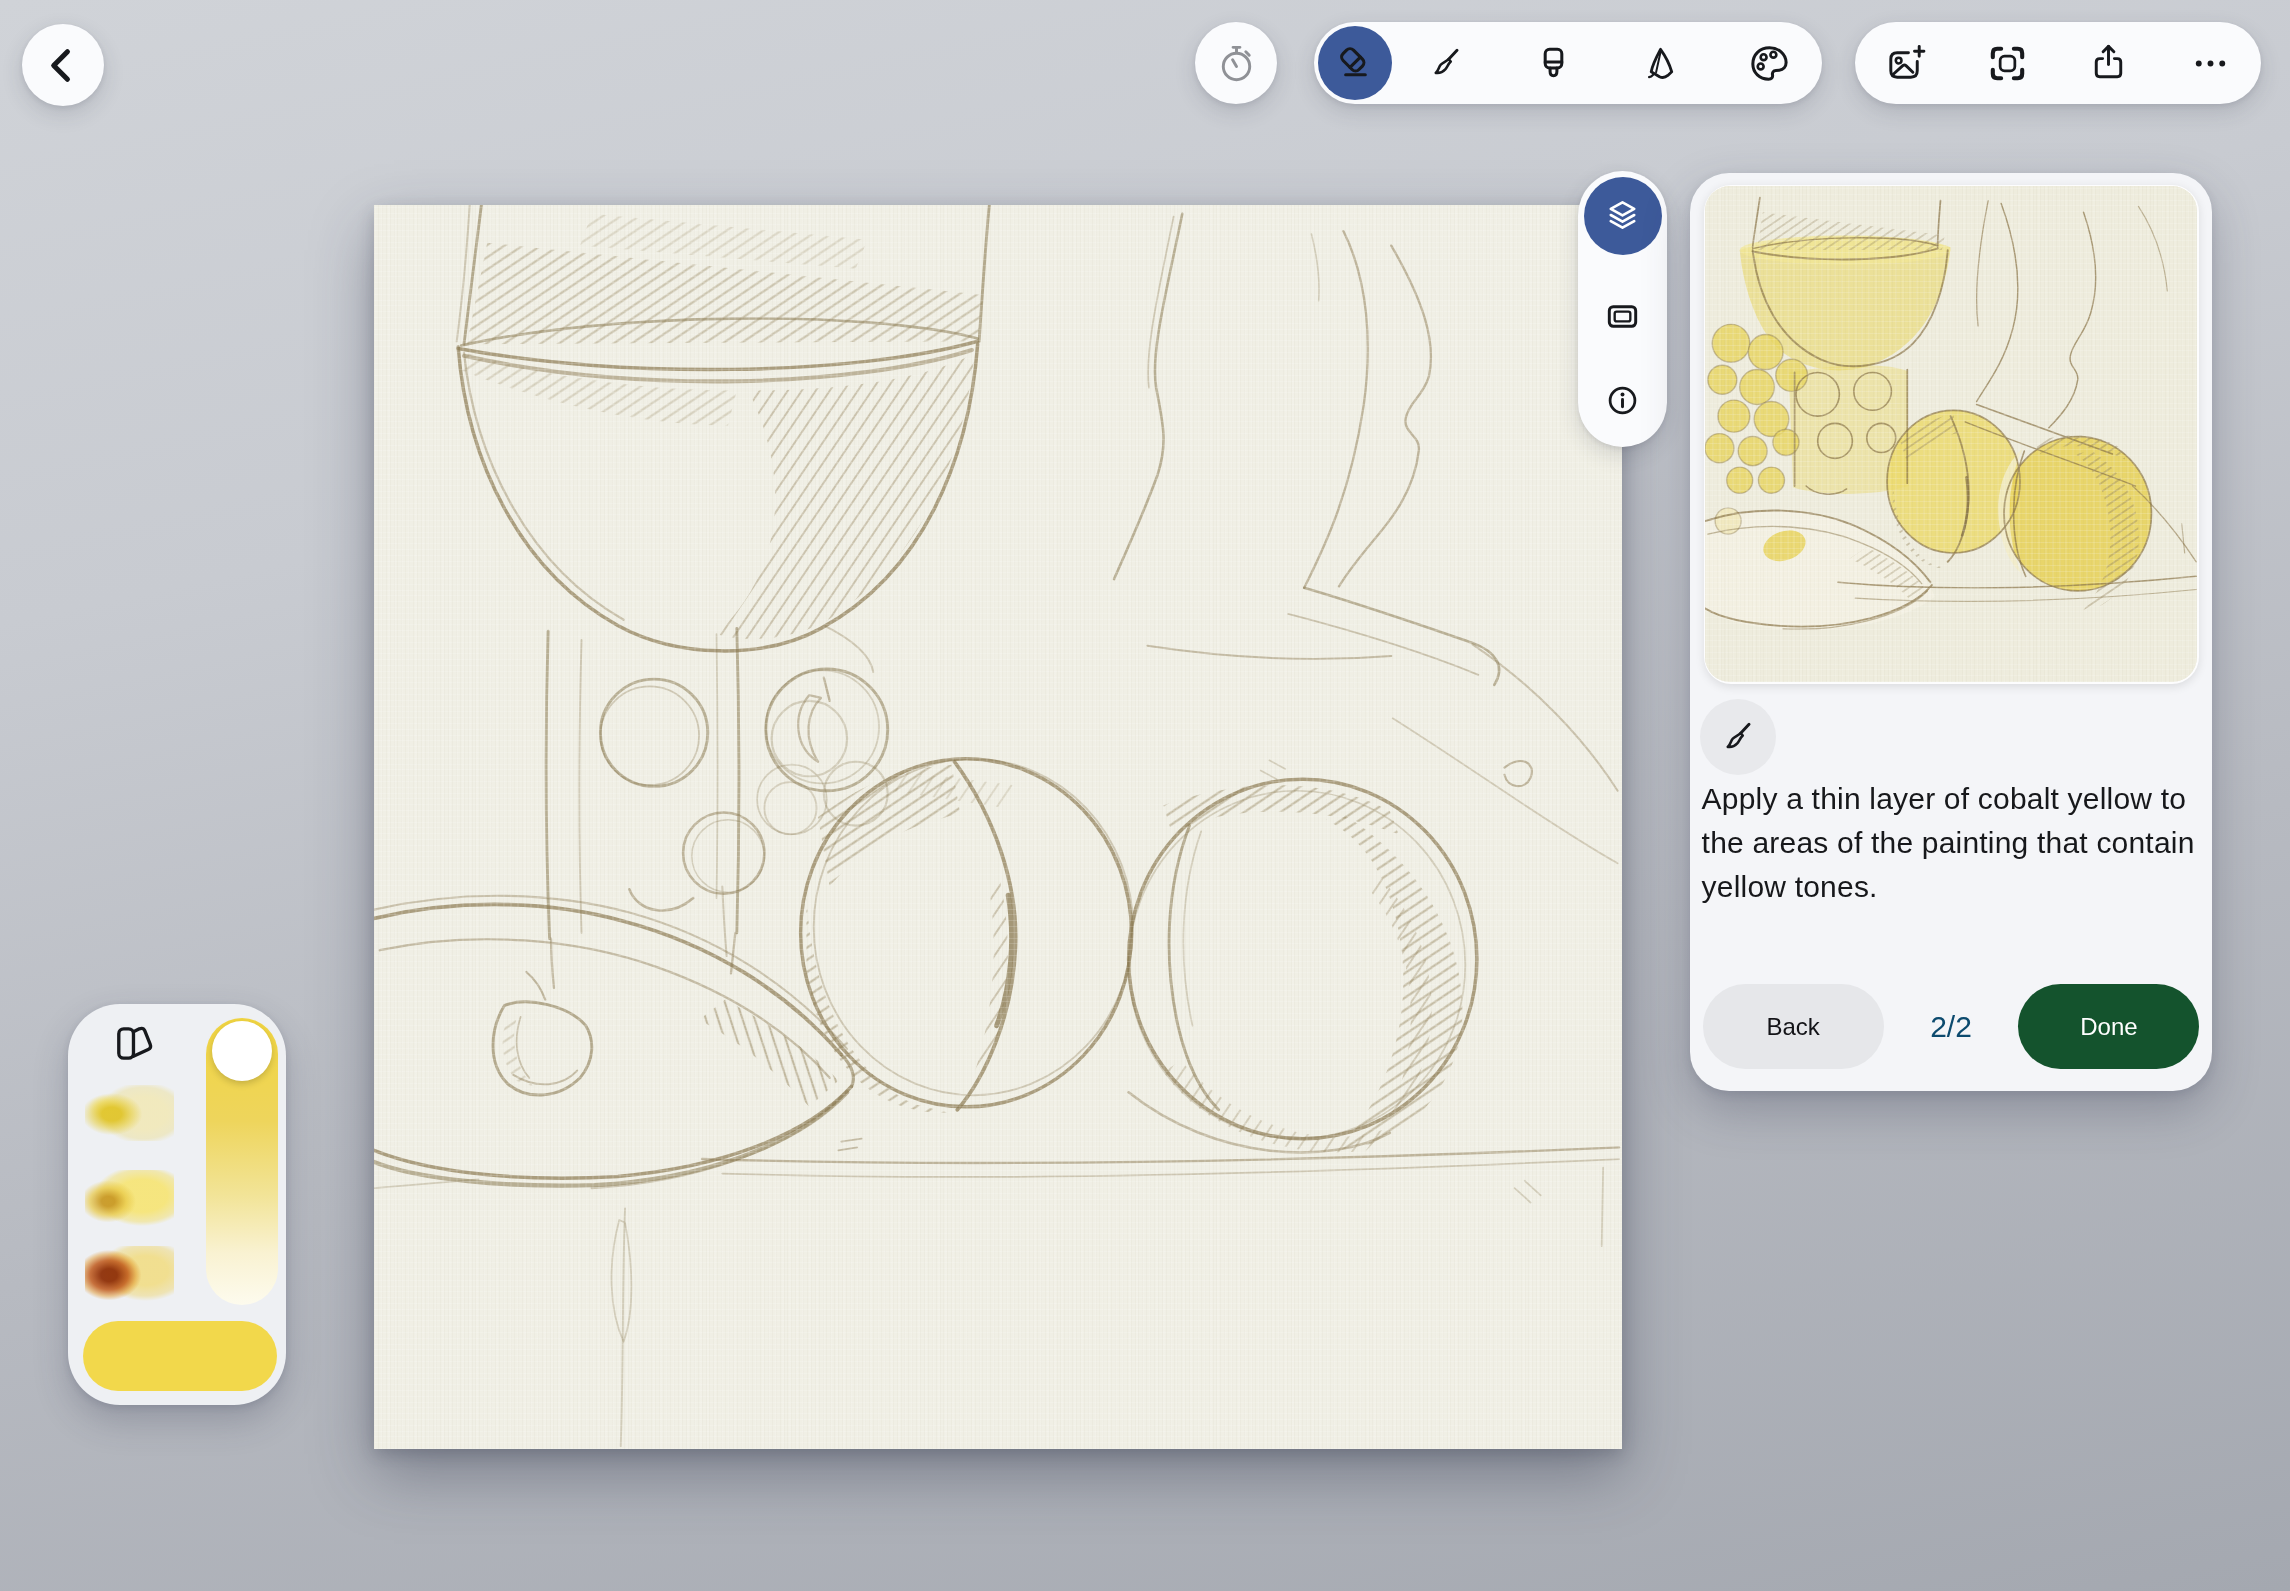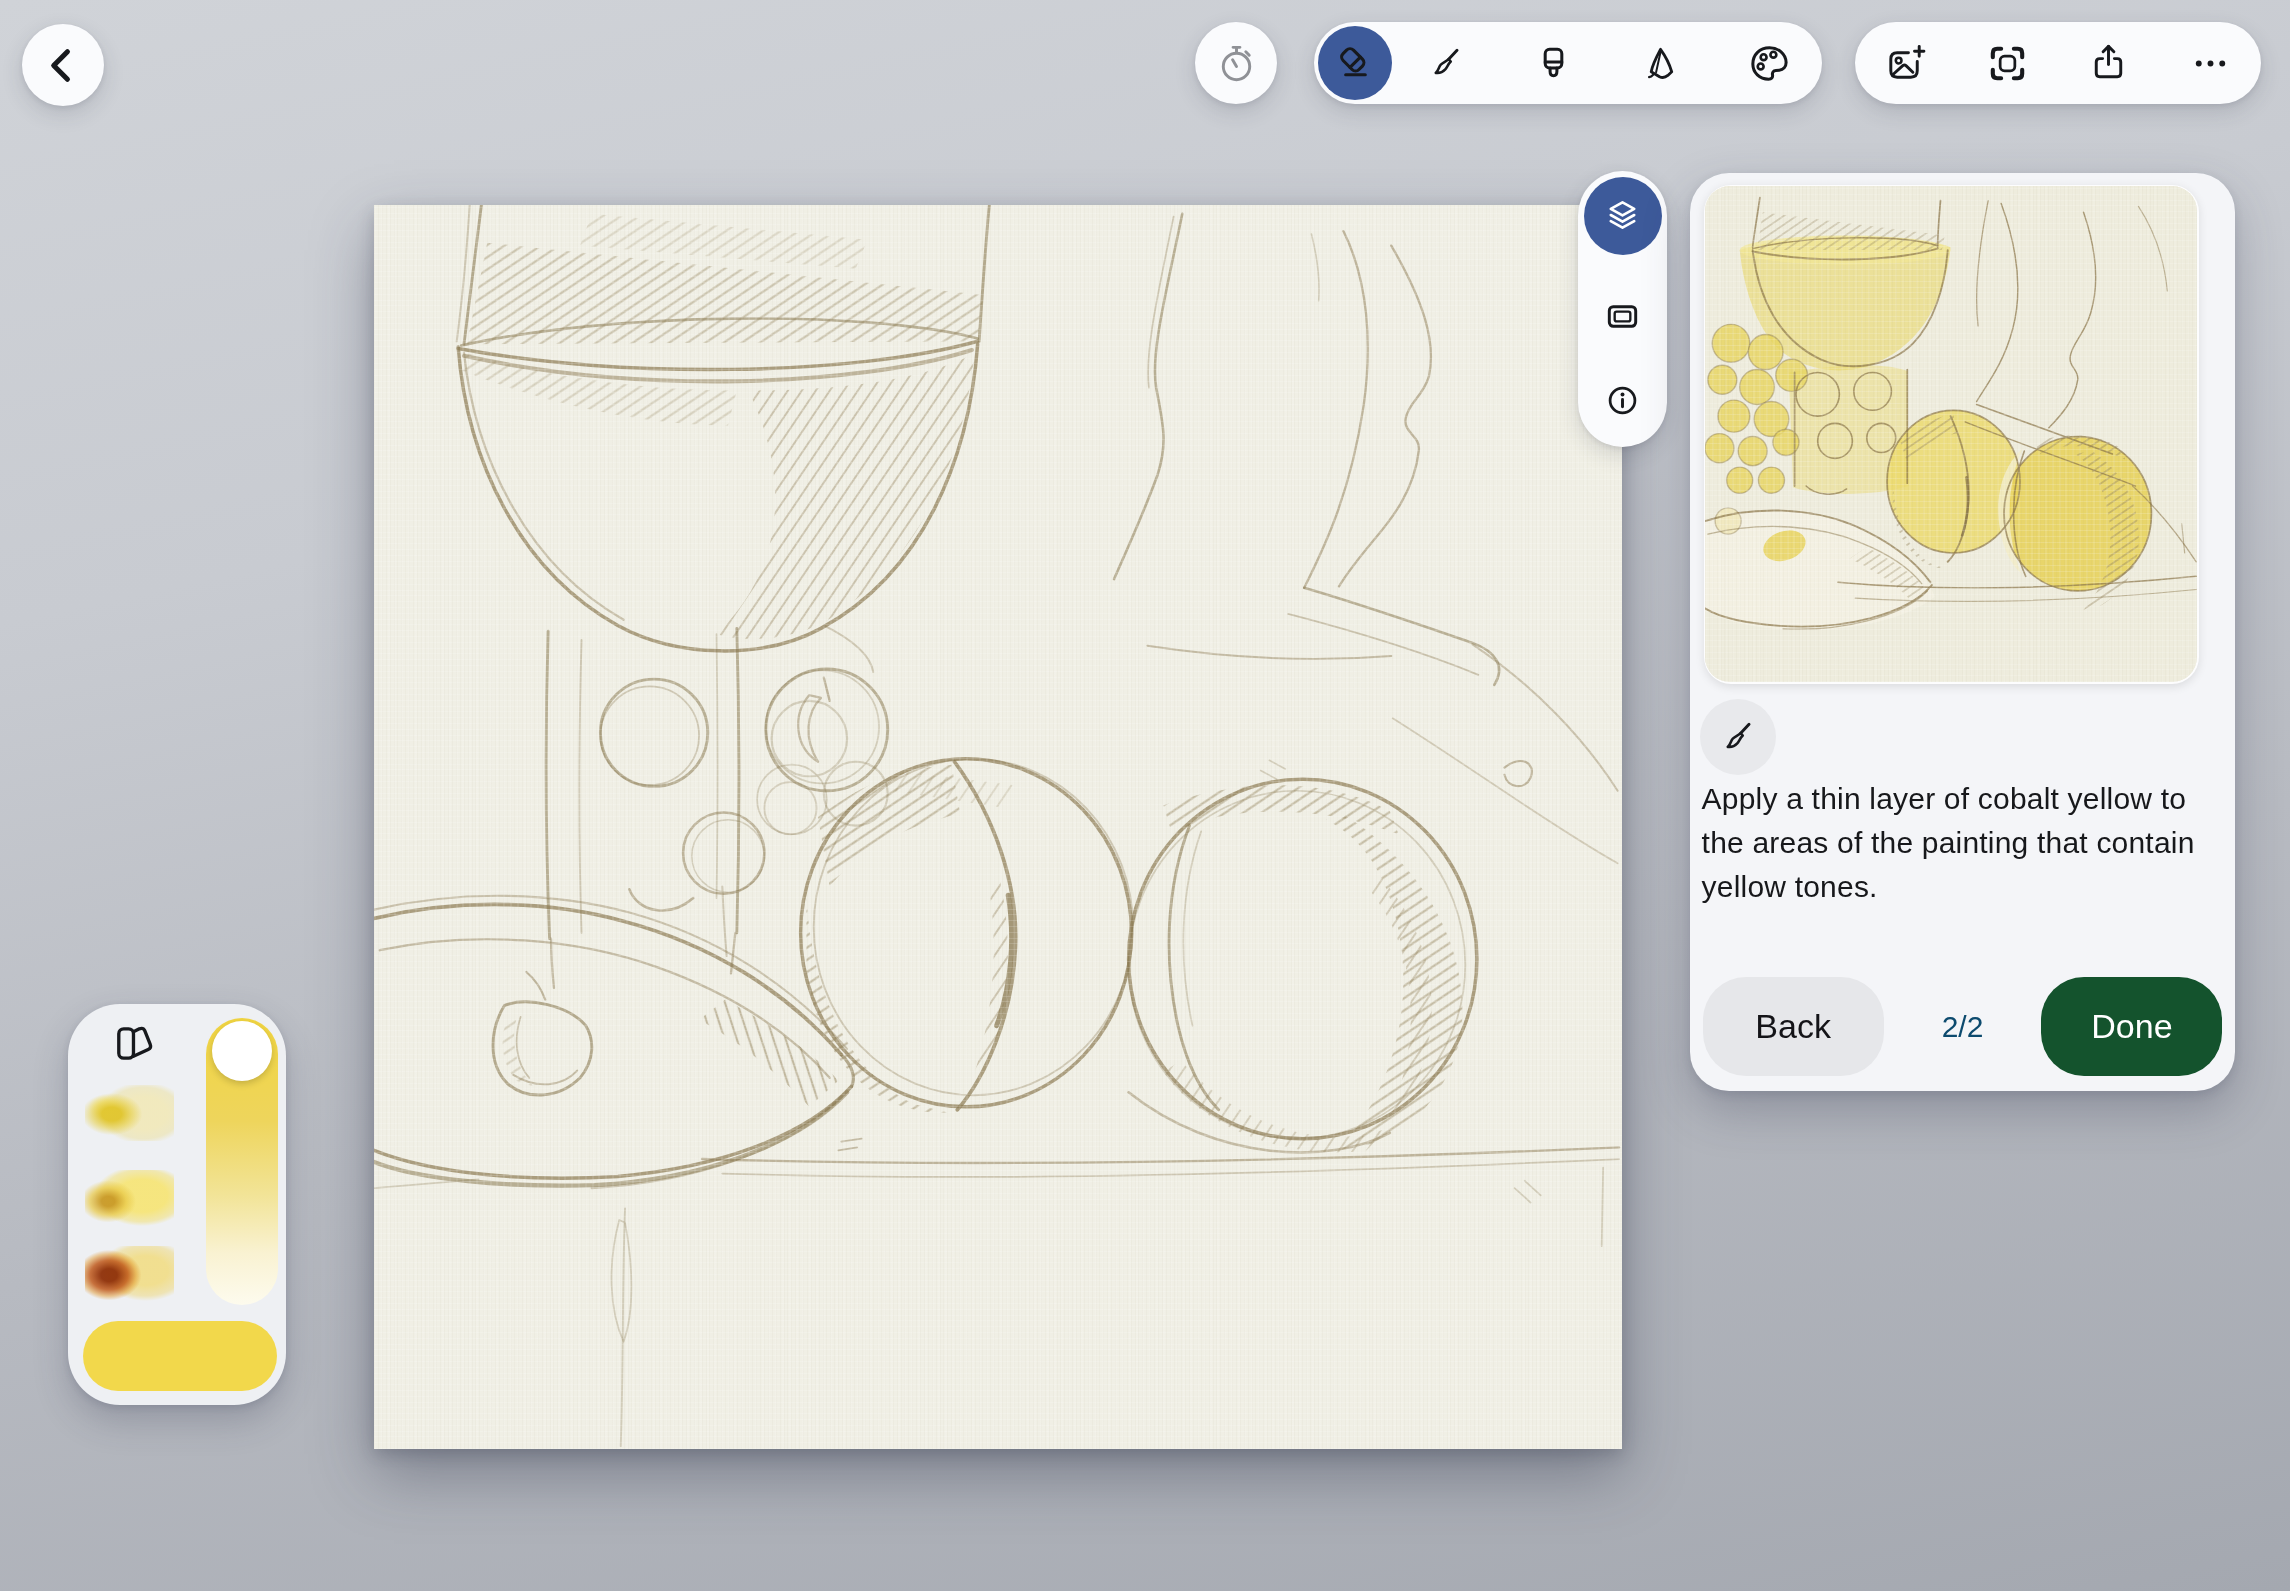--- a/index.html
+++ b/index.html
@@ -23,29 +23,29 @@
   .paper-tex{position:absolute;inset:0;pointer-events:none;
         background:repeating-linear-gradient(90deg,rgba(165,155,120,.05) 0 1px,transparent 1px 3.9px),
                    repeating-linear-gradient(0deg,rgba(255,255,255,.16) 0 1px,transparent 1px 5.8px),
                    repeating-linear-gradient(90deg,rgba(255,255,255,.10) 0 1.9px,transparent 1.9px 6.8px);}
   .sk{fill:none;stroke:#8b7a52;stroke-linecap:round;stroke-linejoin:round;}
   
   #side-pill{left:1578px;top:171px;width:89px;height:276px;border-radius:45px;flex-direction:column;justify-content:space-between;padding:5.8px 0 25px 0;box-sizing:border-box;}
   #side-pill .sel-circle{margin-left:0;width:78px;height:78px;align-self:center;}
   
   #card{position:absolute;left:1690px;top:173px;width:522px;height:918px;border-radius:39px;
-        background:#f4f5f8;box-shadow:0 19.4px 47px rgba(45,50,75,.28),0 3.9px 9.7px rgba(45,50,75,.12);padding-left:23px;}
+        background:#f4f5f8;box-shadow:0 19.4px 47px rgba(45,50,75,.28),0 3.9px 9.7px rgba(45,50,75,.12);}
   #thumb-frame{position:absolute;left:13.6px;top:11.6px;width:495px;height:499px;border-radius:27px;background:#fdfdfe;
         box-shadow:0 2.9px 9.7px rgba(0,0,0,.10);padding:1.9px;box-sizing:border-box;}
   #thumb{width:100%;height:100%;border-radius:25px;overflow:hidden;position:relative;background:#eeecdd;}
   #step-chip{position:absolute;left:9.7px;top:526px;width:76px;height:76px;border-radius:50%;background:#e8e9ec;
         display:flex;align-items:center;justify-content:center;}
   #instruction{position:absolute;left:11.6px;top:604px;width:493px;font-size:30px;line-height:44px;color:#17181b;letter-spacing:0.2px;}
   #card-buttons{position:absolute;left:12.6px;right:12.6px;top:811px;height:85px;display:flex;align-items:center;justify-content:space-between;}
-  .card-btn{height:99px;border-radius:43px;border:none;font-family:"Liberation Sans",sans-serif;font-size:34px;cursor:pointer;text-align:center;}
+  .card-btn{height:85px;border-radius:43px;border:none;font-family:"Liberation Sans",sans-serif;font-size:24px;cursor:pointer;text-align:center;}
   #back-step{width:181px;background:#e6e7ea;color:#141418;}
   #done-btn{width:181px;background:#14532d;color:#ffffff;}
   #step-counter{font-size:30px;color:#0c4a6e;}
   
   #color-panel{position:absolute;left:68px;top:1004px;width:218px;height:401px;border-radius:52px;background:#eef0f3;
         box-shadow:0 15.5px 35px rgba(45,50,75,.24),0 2.9px 7.8px rgba(45,50,75,.12);}
   #grad-slider{position:absolute;left:138px;top:13.6px;width:72px;height:287px;border-radius:36px;cursor:pointer;
         background:linear-gradient(180deg,#f1d541 0%,#eed55c 36%,#f2e498 62%,#f9f2d2 82%,#fdfbee 100%);}
   #grad-thumb{position:absolute;left:5.8px;top:3.9px;width:60px;height:60px;border-radius:50%;background:#ffffff;
         box-shadow:0 2.9px 7.8px rgba(0,0,0,.18);cursor:grab;}

